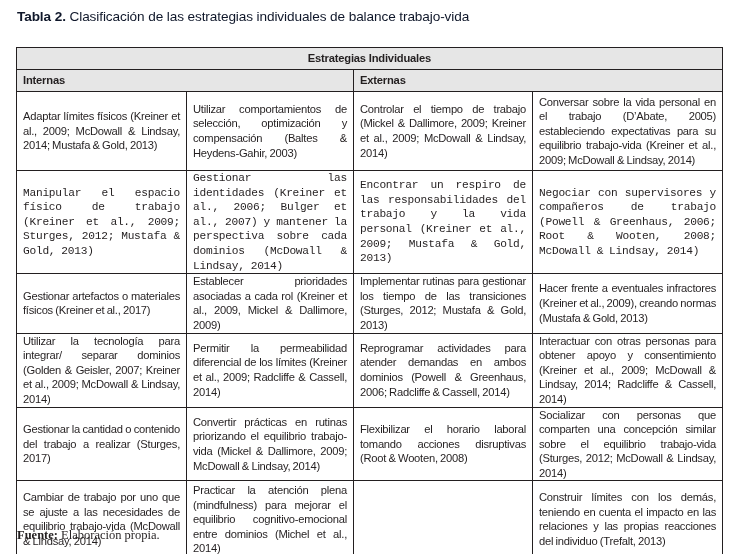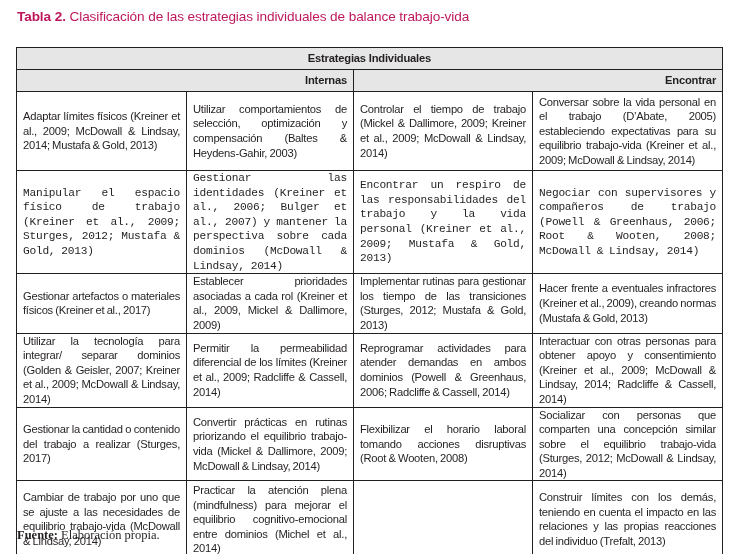--- a/index.html
+++ b/index.html
@@ -13,21 +13,21 @@
       position: relative;
       overflow: hidden;
       color: #231f20;
     }
     .caption {
       position: absolute;
       left: 17px;
       top: 9px;
       font-family: "Liberation Sans", sans-serif;
       font-size: 13.6px;
-      color: #be185d;
+      color: #0f172a;
       white-space: nowrap;
       letter-spacing: -0.1px;
     }
     .caption .caption-label {
       font-weight: bold;
     }
     table.strat {
       position: absolute;
       left: 16px;
       top: 47px;
@@ -40,21 +40,21 @@
       color: #231f20;
     }
     table.strat td, table.strat th {
       border: 1.3px solid #231f20;
       padding: 0 6px;
       vertical-align: middle;
     }
     table.strat th {
       background: #e6e6e6;
       font-weight: bold;
-      text-align: right;
+      text-align: left;
       height: 21px;
       font-size: 11.2px;
       letter-spacing: -0.2px;
       font-stretch: condensed;
     }
     table.strat th.top-head {
       text-align: right;
       padding-right: 291px;
     }
     table.strat td {
@@ -97,21 +97,21 @@
       <col class="c2">
       <col class="c3">
       <col class="c4">
   </colgroup>
   <thead>
     <tr>
       <th colspan="4" class="top-head">Estrategias Individuales</th>
     </tr>
     <tr>
       <th colspan="2">Internas</th>
-      <th colspan="2">Encontrar</th>
+      <th colspan="2">Externas</th>
     </tr>
   </thead>
   <tbody>
     <tr class="r1">
       <td>Adaptar límites físicos (Kreiner et al., 2009; McDowall &amp; Lindsay, 2014; Mustafa &amp; Gold, 2013)</td>
       <td>Utilizar comportamientos de selección, optimización y compensación (Baltes &amp; Heydens-Gahir, 2003)</td>
       <td>Controlar el tiempo de trabajo (Mickel &amp; Dallimore, 2009; Kreiner et al., 2009; McDowall &amp; Lindsay, 2014)</td>
       <td>Conversar sobre la vida personal en el trabajo (D’Abate, 2005) estableciendo expectativas para su equilibrio trabajo-vida (Kreiner et al., 2009; McDowall &amp; Lindsay, 2014)</td>
     </tr>
     <tr class="r2">

